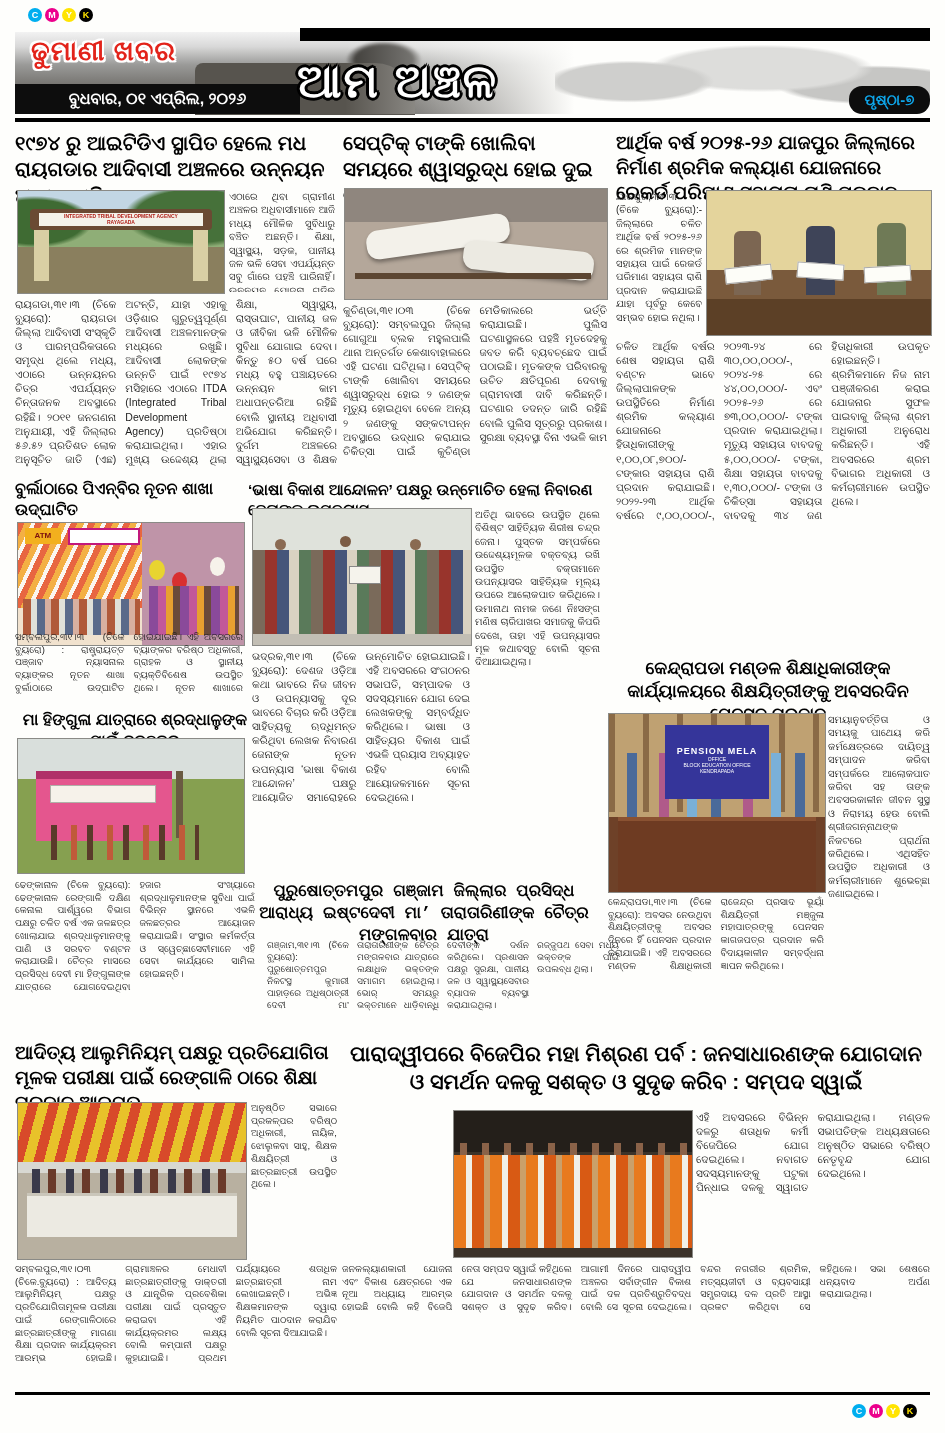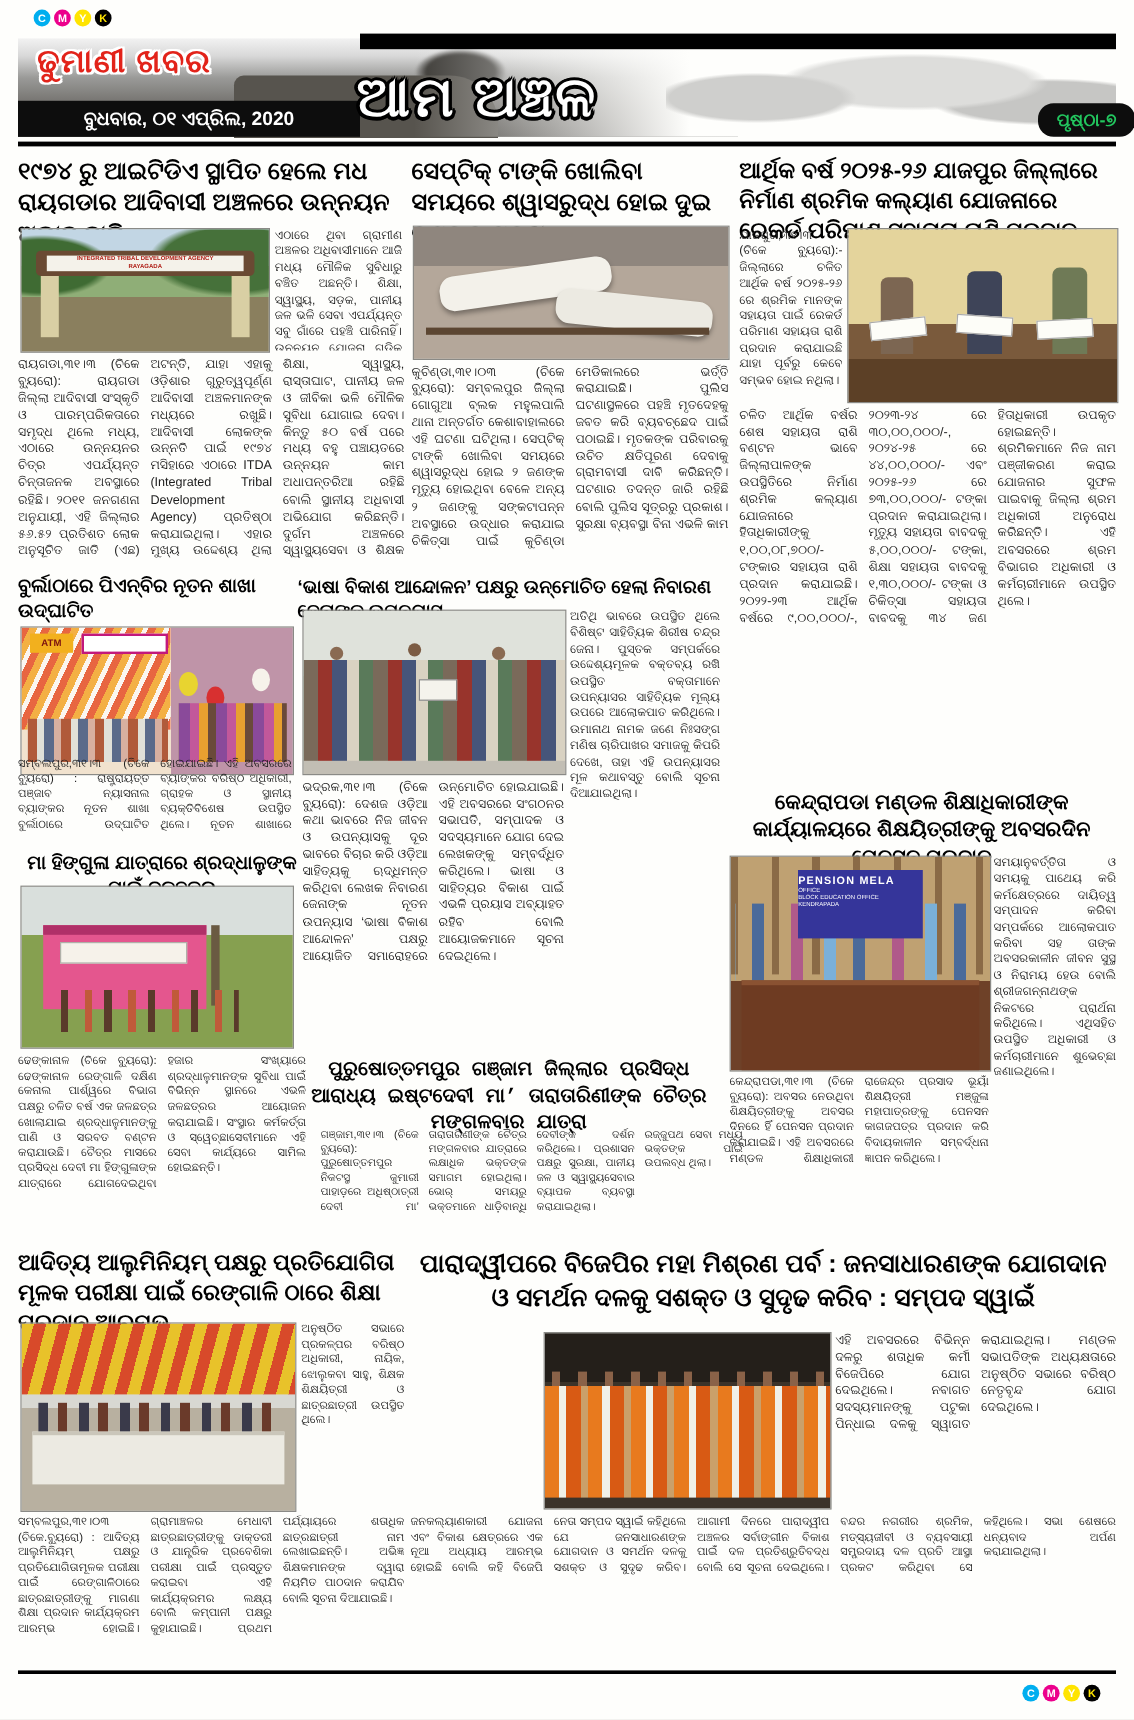--- a/index.html
+++ b/index.html
@@ -21,22 +21,22 @@
        background:linear-gradient(90deg,transparent,#fefefc 85%);}
   .brand{font-size:27px;font-weight:bold;color:#e2231a;letter-spacing:1px;
        text-shadow:-2px 0 #fff,2px 0 #fff,0 -2px #fff,0 2px #fff,-2px -2px #fff,2px 2px #fff,-2px 2px #fff,2px -2px #fff;}
   .datebar{background:#0d0d0d;color:#fff;font-size:16px;font-weight:bold;display:flex;align-items:center;justify-content:center;}
   .bigtitle{font-size:46px;font-weight:bold;color:#fff;letter-spacing:2px;white-space:nowrap;
        text-shadow:-3px 0 #000,3px 0 #000,0 -3px #000,0 3px #000,-2px -2px #000,2px 2px #000,-2px 2px #000,2px -2px #000;}
   .clouds{background:
        radial-gradient(ellipse 120px 30px at 20% 60%,#cfcfcd 0 60%,transparent 70%),
        radial-gradient(ellipse 160px 34px at 55% 40%,#dddddb 0 60%,transparent 70%),
        radial-gradient(ellipse 140px 28px at 85% 65%,#c6c6c4 0 60%,transparent 70%);}
-  .badge{background:#0d0d0d;color:#22c55e;font-size:15px;font-weight:bold;border-radius:13px;
-       display:flex;align-items:center;justify-content:center;margin-left:16px;}
+  .badge{background:#0d0d0d;color:#0ea5e9;font-size:15px;font-weight:bold;border-radius:13px;
+       display:flex;align-items:center;justify-content:center;}
   .rule{background:#000;}
   
   .hl{font-weight:bold;color:#000;line-height:1.32;}
   .hl.c{text-align:center;}
   
   .bd{font-size:10.5px;line-height:1.34;text-align:justify;color:#1c1c1c;overflow:hidden;}
   .bd.small{font-size:9.5px;}
   .cols2{column-count:2;column-gap:9px;}
   .cols3{column-count:3;column-gap:9px;}
   .cols4{column-count:4;column-gap:8px;margin-left:19px;}
@@ -96,21 +96,21 @@
   .ph-hingula .tent{left:8%;top:24%;width:60%;height:46%;background:#e4568e;border-top:8px solid #b03068;}
   .ph-hingula .banner{left:14%;top:34%;width:46%;height:12%;background:#f6f2ea;border:1px solid #b0b0a8;}
   .ph-hingula .pole{left:70%;top:24%;width:3%;height:50%;background:#6a5a42;}
   .ph-hingula .ppl{left:10%;top:64%;width:70%;height:26%;
        background:repeating-linear-gradient(90deg,transparent 0 10px,#5a3a2a 10px 16px,transparent 16px 30px,#c05a3a 30px 36px);}
   
   .ph-pension{background:linear-gradient(180deg,#bfa172 0 58%,#6e4128 58% 100%);}
   .ph-pension .cab{left:0;top:0;width:100%;height:55%;
        background:repeating-linear-gradient(90deg,#8a6a46 0 6px,#bfa172 6px 34px);}
   .ph-pension .banner{left:26%;top:6%;width:48%;height:30%;background:#35359a;color:#fff;
-       text-align:left;overflow:hidden;padding-top:4px;}
+       text-align:center;overflow:hidden;padding-top:21px;}
   .ph-pension .banner .l1{font-size:9px;font-weight:bold;letter-spacing:1px;}
   .ph-pension .banner .l2{font-size:5px;}
   .ph-pension .table{left:4%;top:58%;width:92%;height:40%;background:#6e3b22;
        border-top:4px solid #8a5232;}
   .ph-pension .ppl{left:2%;top:22%;width:96%;height:36%;
        background:repeating-linear-gradient(90deg,transparent 0 14px,#4a6a9a 14px 24px,transparent 24px 46px,#b05a8a 46px 56px,transparent 56px 74px,#7ab0d8 74px 84px);}
   
   .ph-aditya{background:linear-gradient(180deg,#d8d8d2 0 45%,#b8b0a0 45% 100%);}
   .ph-aditya .drape{left:0;top:0;width:100%;height:38%;
        background:repeating-linear-gradient(105deg,#e8c22a 0 10px,#d84a2a 10px 20px);}
@@ -138,21 +138,21 @@
 
   <div class="abs" style="left:15px;top:28px;width:915px;height:94px;">
     <div class="abs mast-photo" style="left:0;top:4px;width:600px;height:82px;">
       <div class="palm"></div>
       <div class="hut"></div>
       <div class="fade"></div>
     </div>
     <div class="abs" style="left:285px;top:0;width:630px;height:13px;background:#000;"></div>
     <div class="abs clouds" style="left:540px;top:14px;width:375px;height:66px;"></div>
     <div class="abs brand" style="left:16px;top:8px;">ଢୁମାଣୀ ଖବର</div>
-    <div class="abs datebar" style="left:0;top:56px;width:285px;height:30px;">ବୁଧବାର, ୦୧ ଏପ୍ରିଲ, 2020</div>
+    <div class="abs datebar" style="left:0;top:56px;width:285px;height:30px;">ବୁଧବାର, ୦୧ ଏପ୍ରିଲ, ୨୦୨୬</div>
     <div class="abs bigtitle" style="left:282px;top:26px;">ଆମ ଅଞ୍ଚଳ</div>
     <div class="abs badge" style="left:834px;top:58px;width:81px;height:28px;">ପୃଷ୍ଠା-୭</div>
     <div class="abs rule" style="left:0;top:90px;width:915px;height:4px;"></div>
   </div>
 
   <div class="abs hl" style="left:15px;top:130px;width:322px;font-size:20px;">୧୯୭୪ ରୁ ଆଇଟିଡିଏ ସ୍ଥାପିତ ହେଲେ ମଧ ରାୟଗଡାର ଆଦିବାସୀ ଅଞ୍ଚଳରେ ଉନ୍ନୟନ ଅଭାବ ଜାରି</div>
   <div class="abs ph ph-itda" style="left:17px;top:190px;width:206px;height:102px;">
     <div class="trees"></div>
     <div class="gate"></div>
     <div class="sign">

